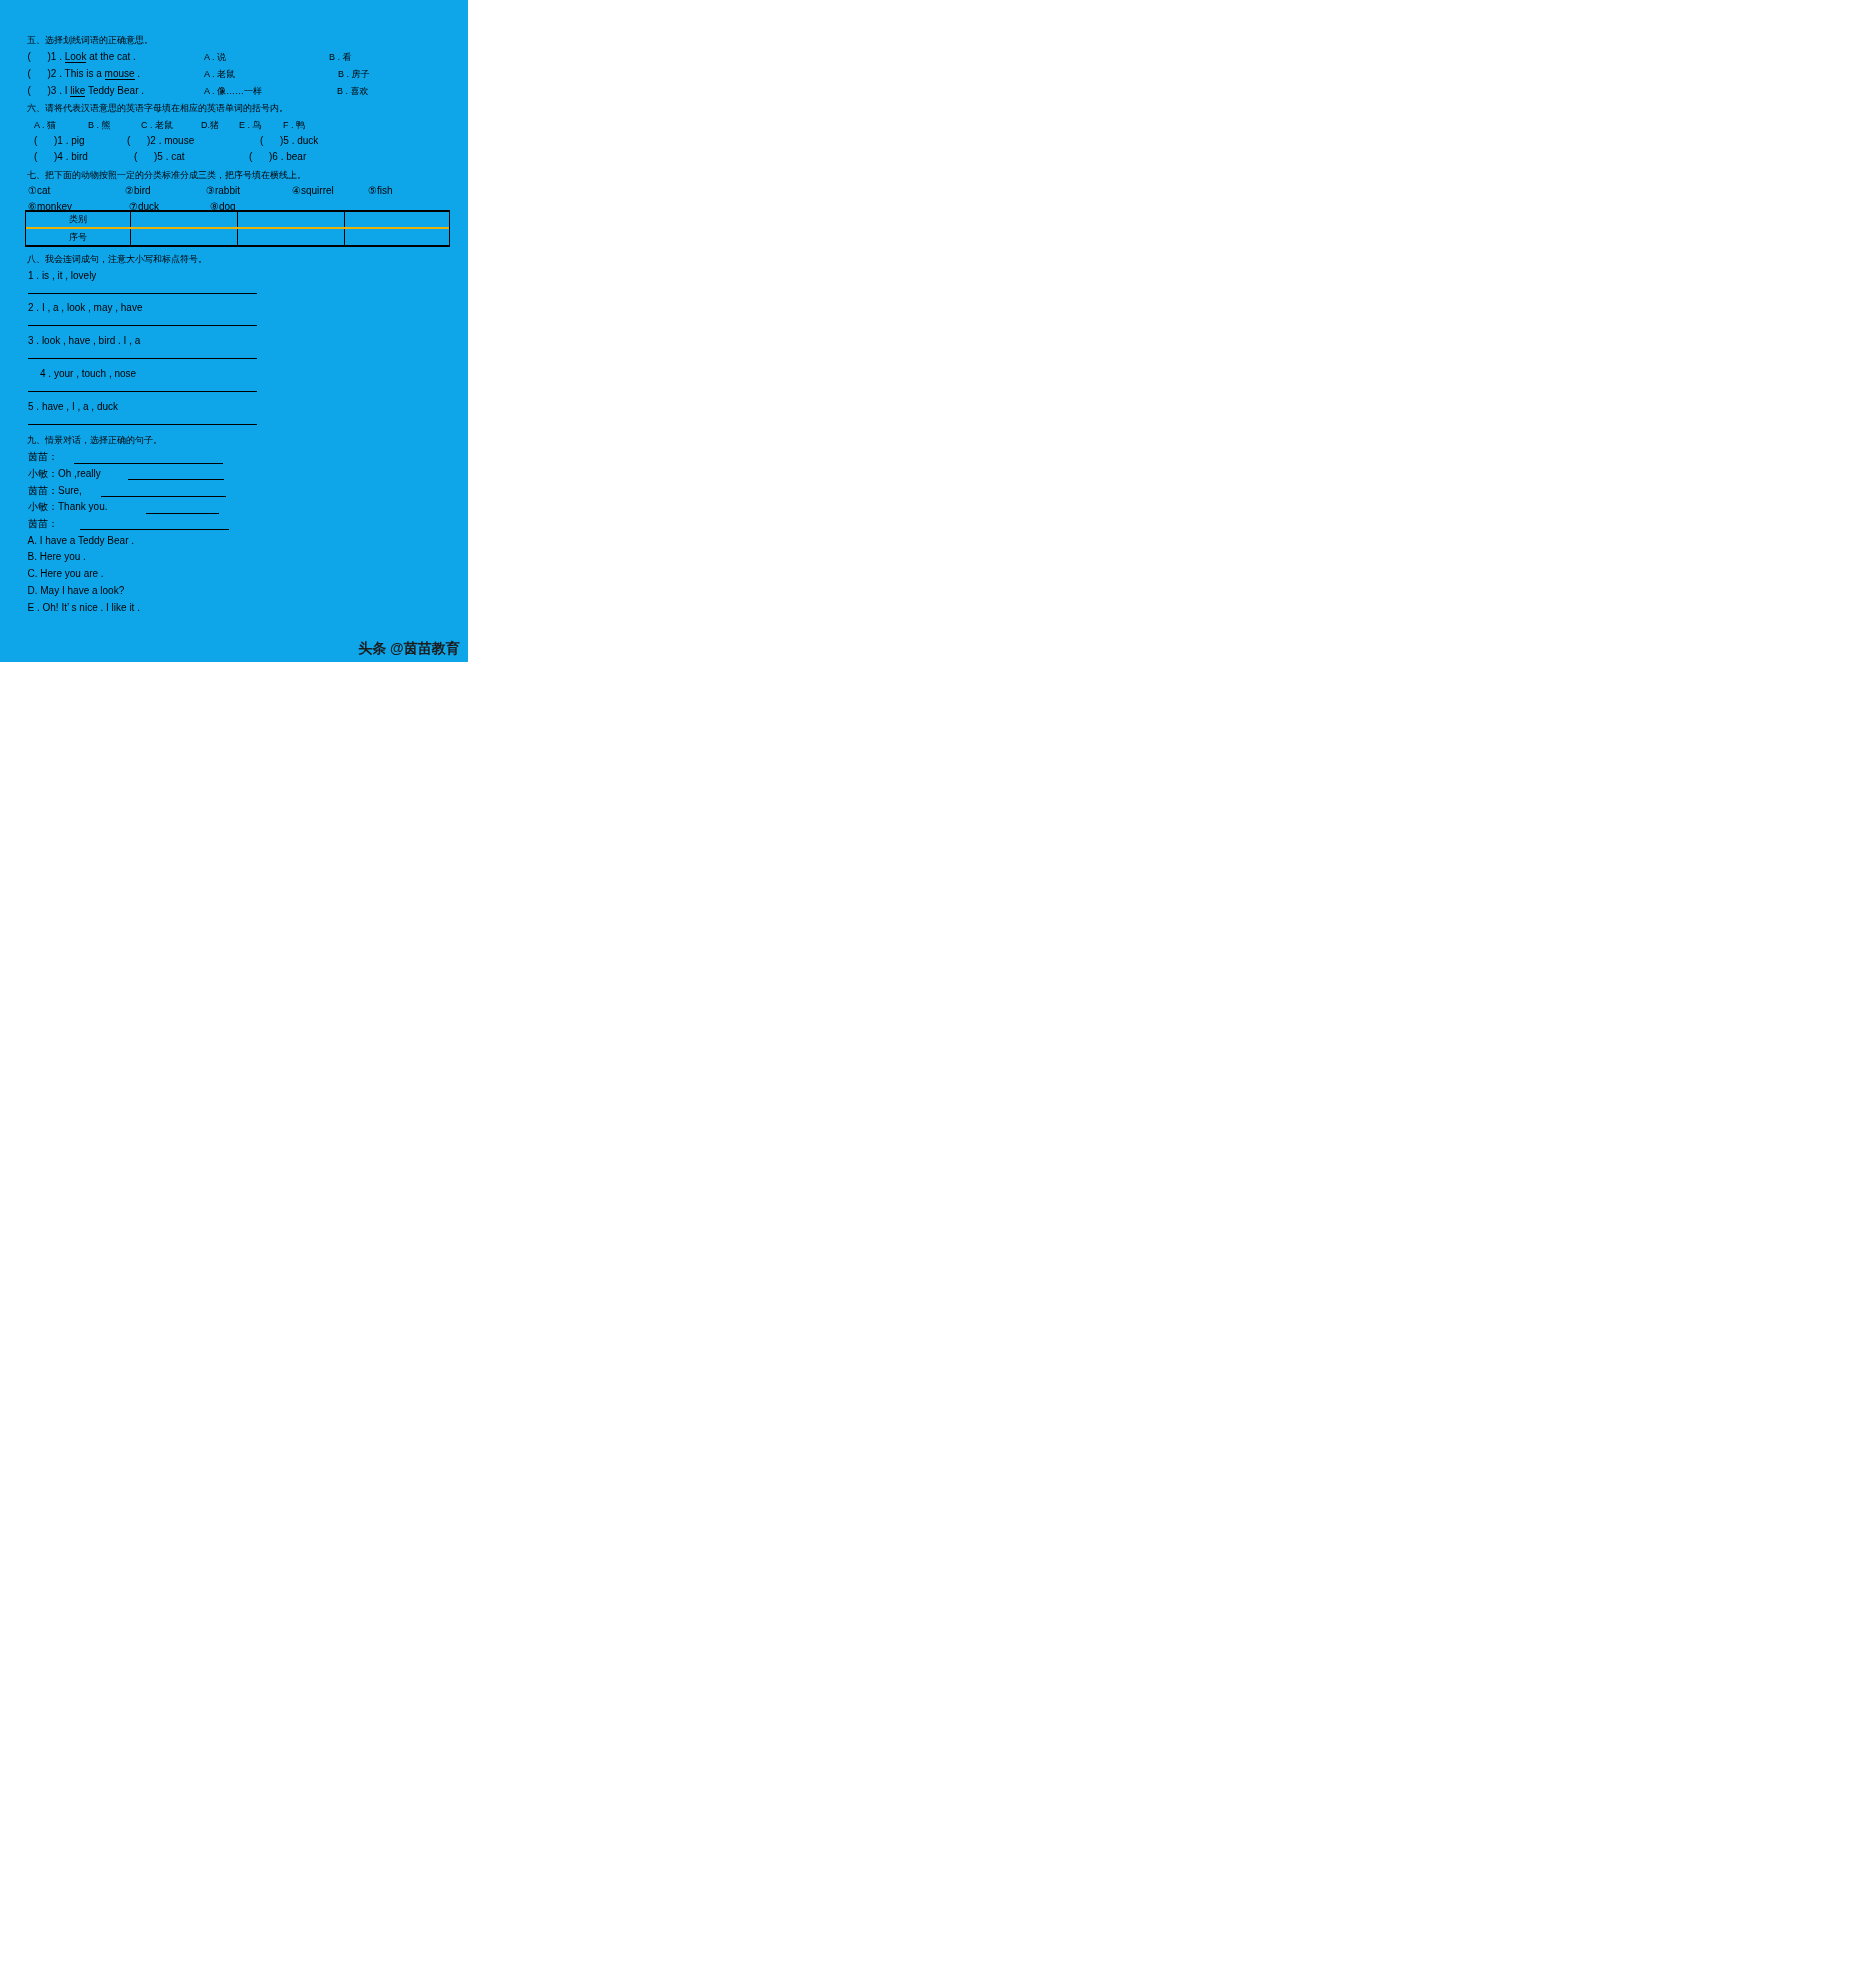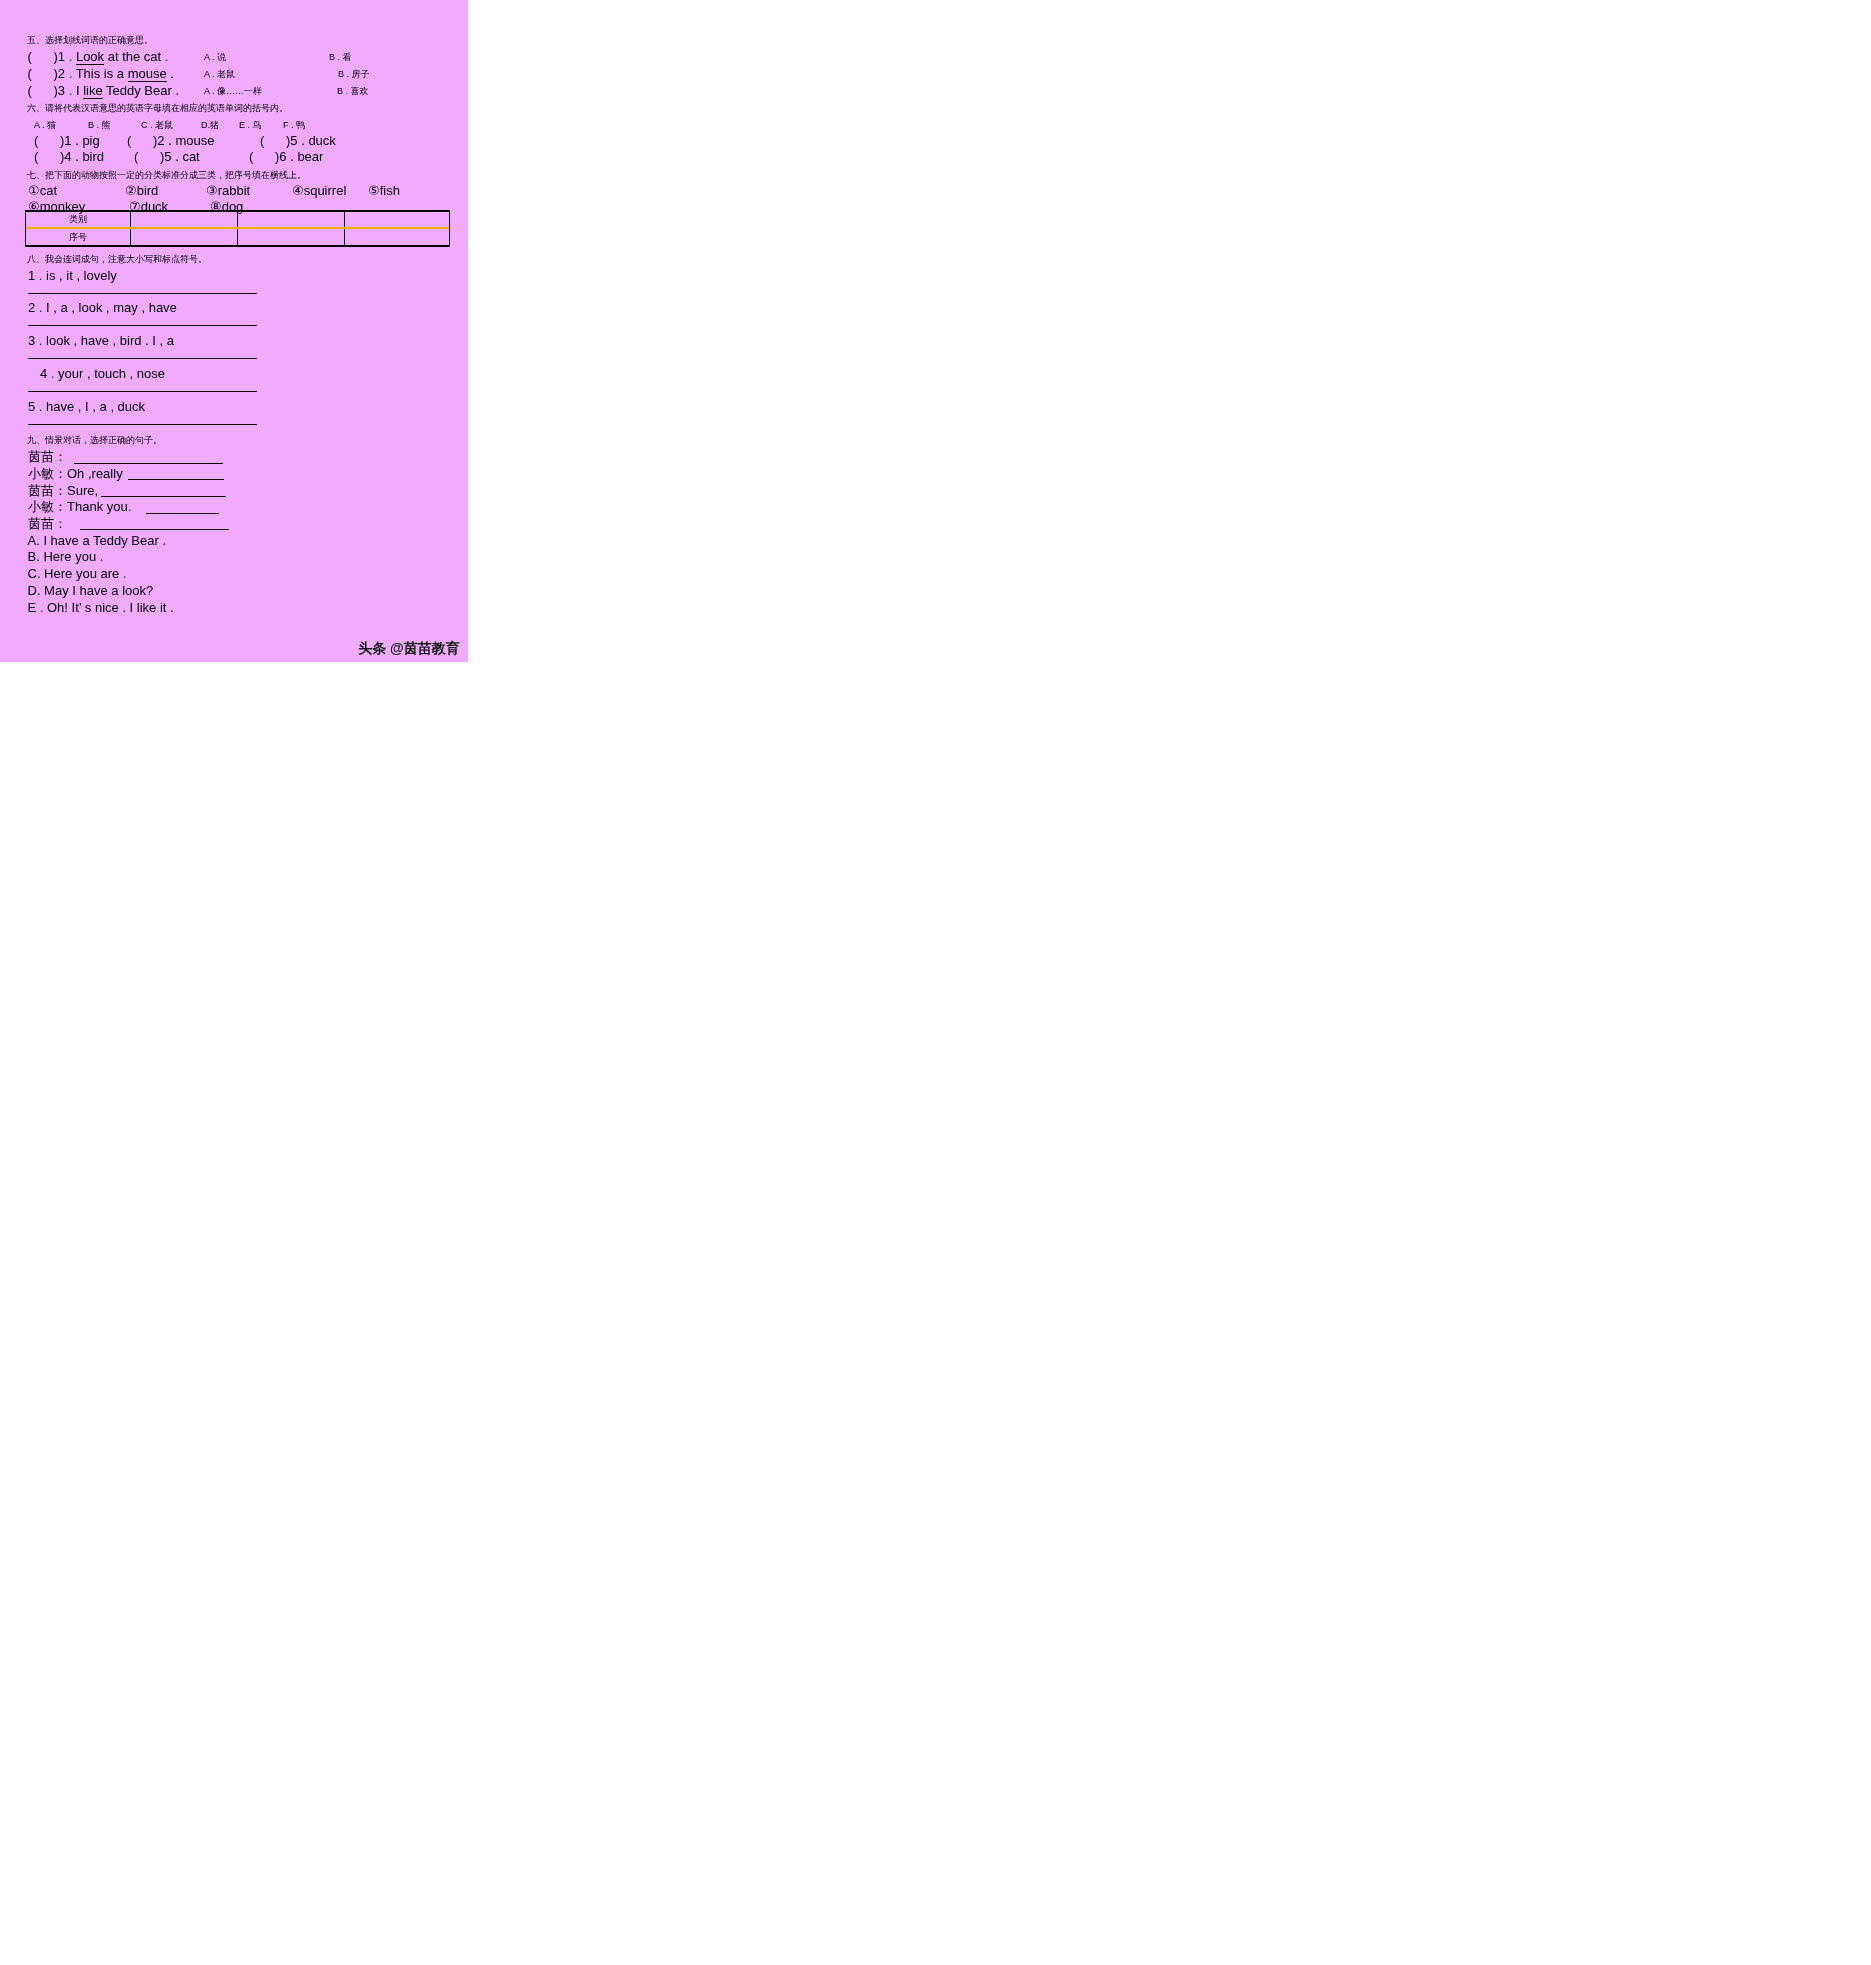--- a/index.html
+++ b/index.html
@@ -1,32 +1,32 @@
 <!DOCTYPE html>
 <html style="font-size:6.3px"><head>
 <meta charset="utf-8">
 <style>
   html,body{margin:0;padding:0;background:#ffffff;}
   .page{
     position:relative;
     width:468px;
     height:662px;
-    background:#f0abfc;
+    background:#0ea5e9;
     color:#000000;
     font-family:"Liberation Sans","DejaVu Sans",sans-serif;
     overflow:hidden;
   }
   .line{
     position:absolute;
     height:14px;
     line-height:14px;
     font-size:9px;
     white-space:pre;
   }
-  .en{font-size:13px;}
+  .en{font-size:10px;}
   .seg{position:absolute;top:0;white-space:pre;}
   .uword{border-bottom:1.2px solid #000;padding-bottom:0.4px;}
   .ansline{position:absolute;height:0;border-top:1.6px solid #000;}
   .blank{position:absolute;height:0;border-top:1.2px solid #000;}
   .tbl{
     position:absolute;
     left:25px;top:210px;width:425px;
     border-top:2px solid #000;
     border-bottom:2px solid #000;
     border-left:0.8px solid #000;

